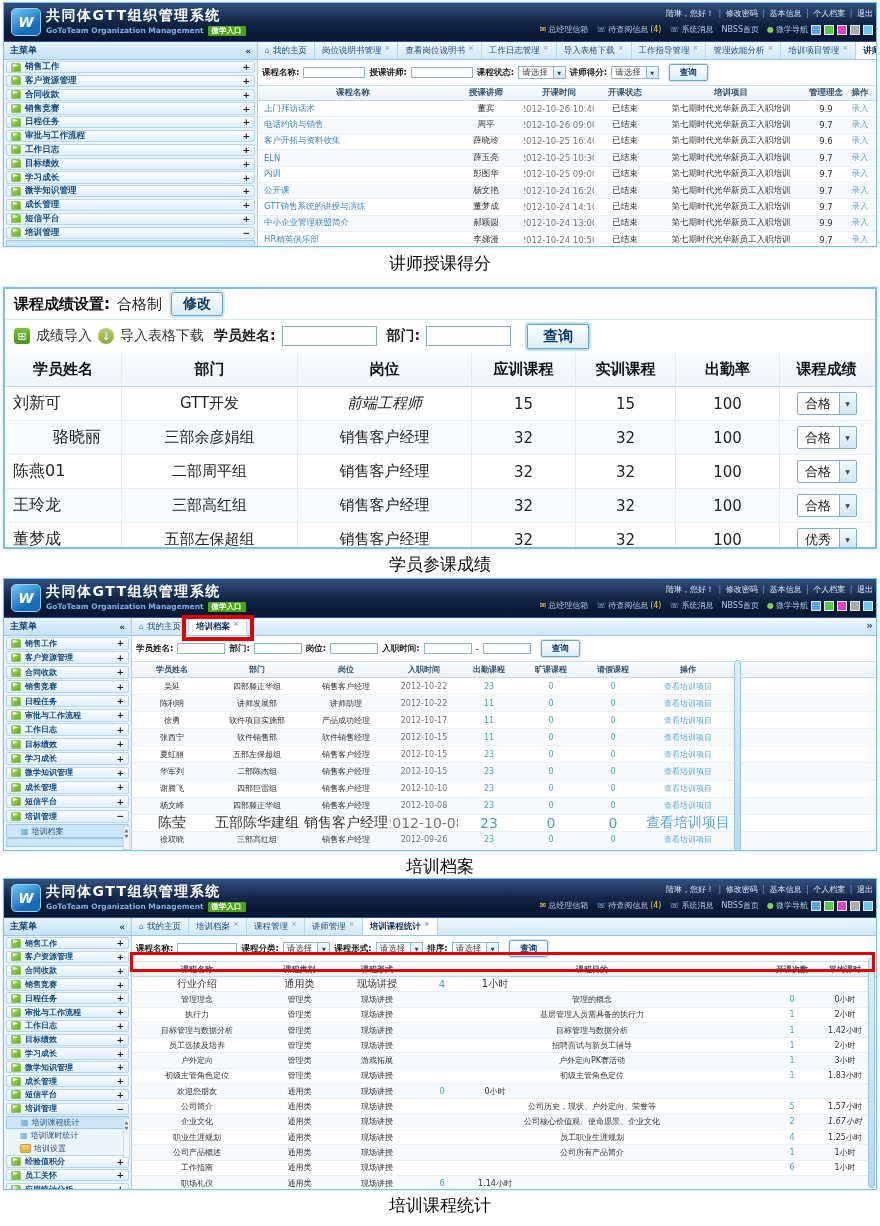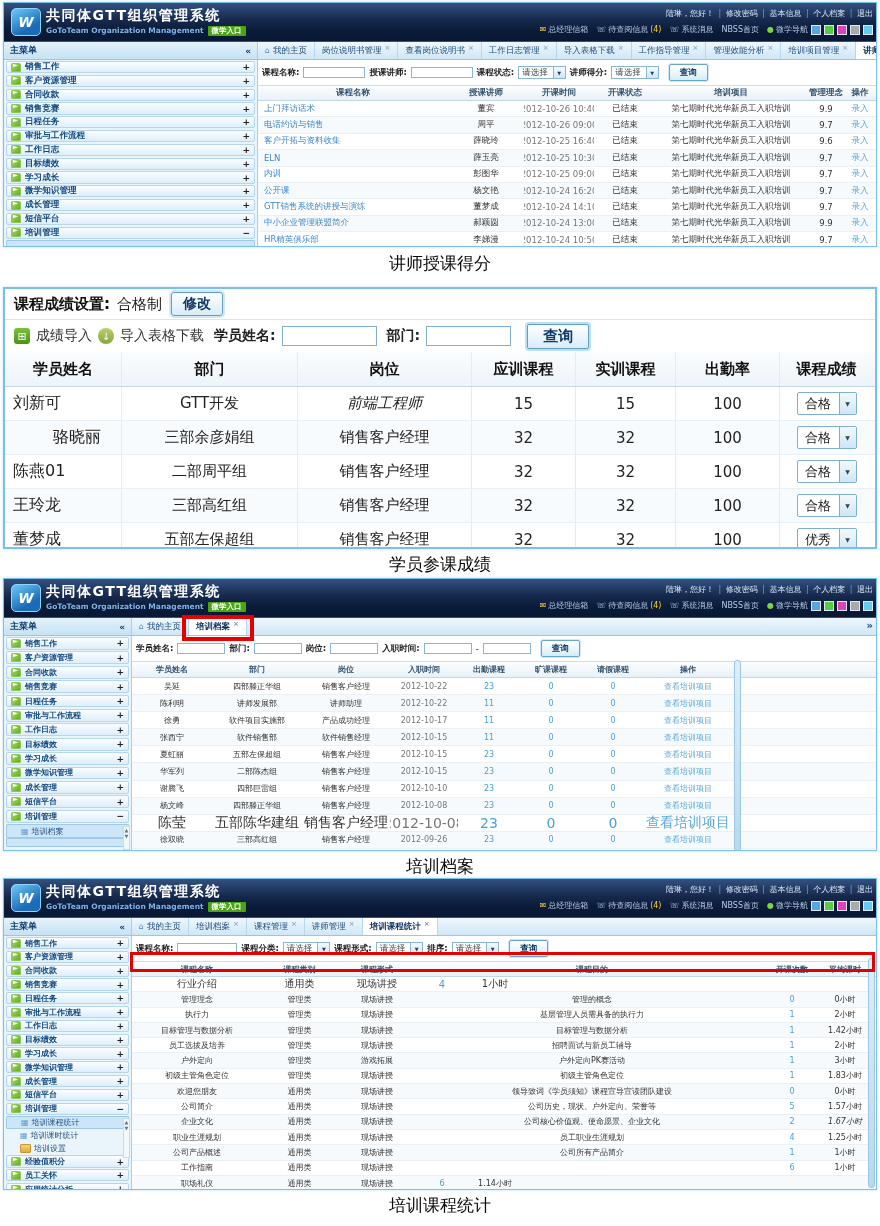--- a/index.html
+++ b/index.html
@@ -953,21 +953,20 @@
             <div class="gcell" style="width: 75px;">管理类</div>
             <div class="gcell" style="width: 80px;">现场讲授</div>
             <div class="gcell" style="width: 350px;">初级主管角色定位</div>
             <div class="gcell blue" style="width: 50px;">1</div>
             <div class="gcell" style="width: 56px;">1.83小时</div>
           </div>
           <div class="grow odd" style="height: 14.3px; font-size: 8px;">
             <div class="gcell" style="width: 130px;">欢迎您朋友</div>
             <div class="gcell" style="width: 75px;">通用类</div>
             <div class="gcell" style="width: 80px;">现场讲授</div>
-            <div class="gcell" style="width: 350px;">领导致词《学员须知》课程宣导宣读团队建设</div>
             <div class="gcell blue" style="width: 50px;">0</div>
             <div class="gcell" style="width: 56px;">0小时</div>
           </div>
           <div class="grow" style="height: 14.3px; font-size: 8px;">
             <div class="gcell" style="width: 130px;">公司简介</div>
             <div class="gcell" style="width: 75px;">通用类</div>
             <div class="gcell" style="width: 80px;">现场讲授</div>
             <div class="gcell" style="width: 350px;">公司历史，现状、户外定向、荣誉等</div>
             <div class="gcell blue" style="width: 50px;">5</div>
             <div class="gcell" style="width: 56px;">1.57小时</div>

